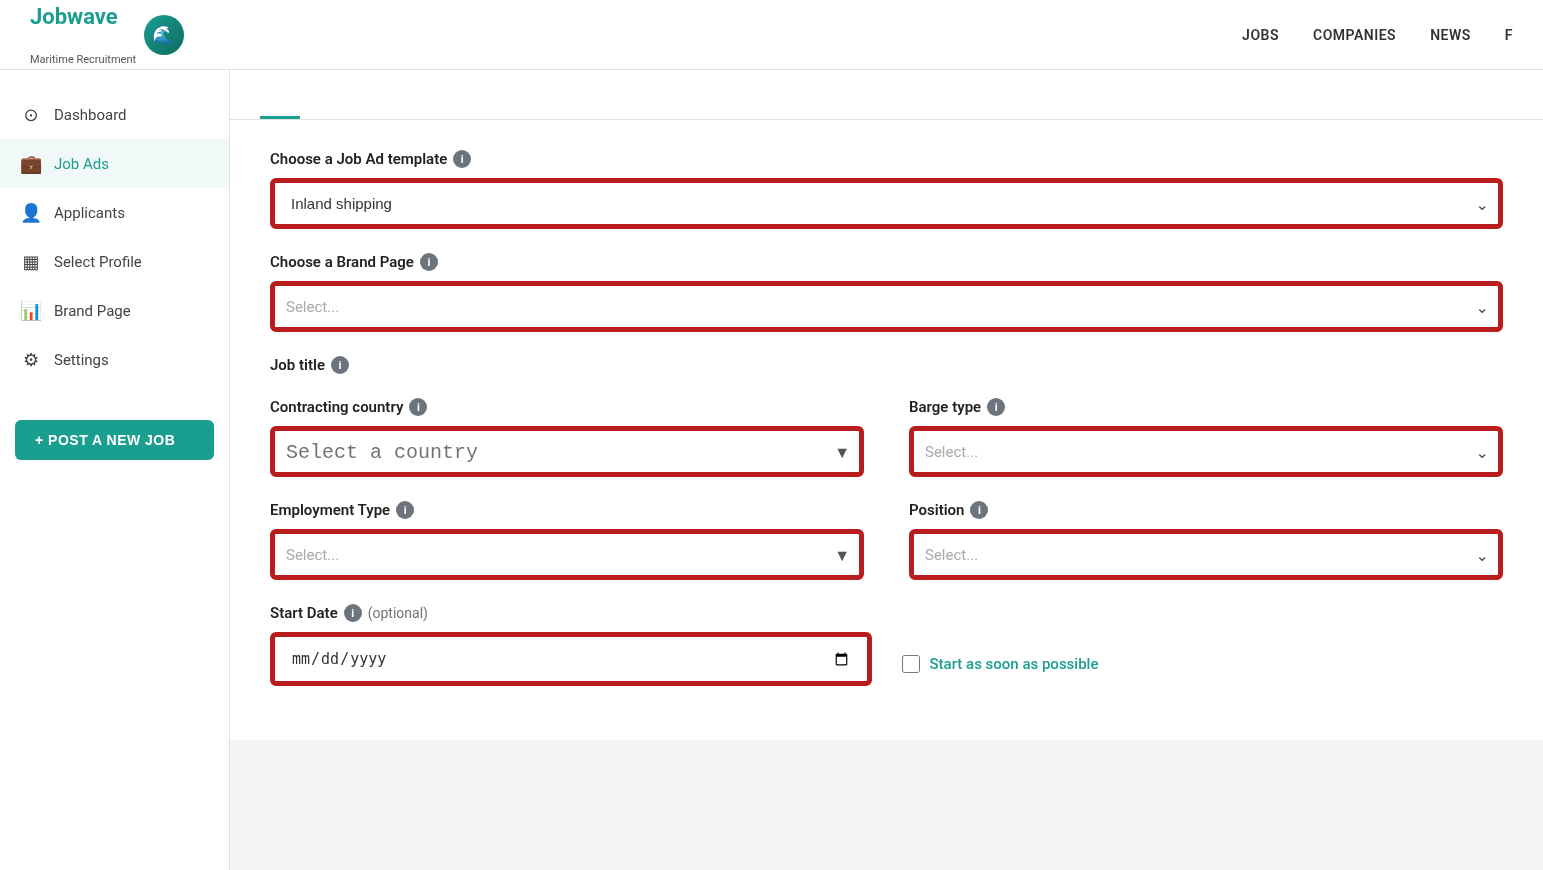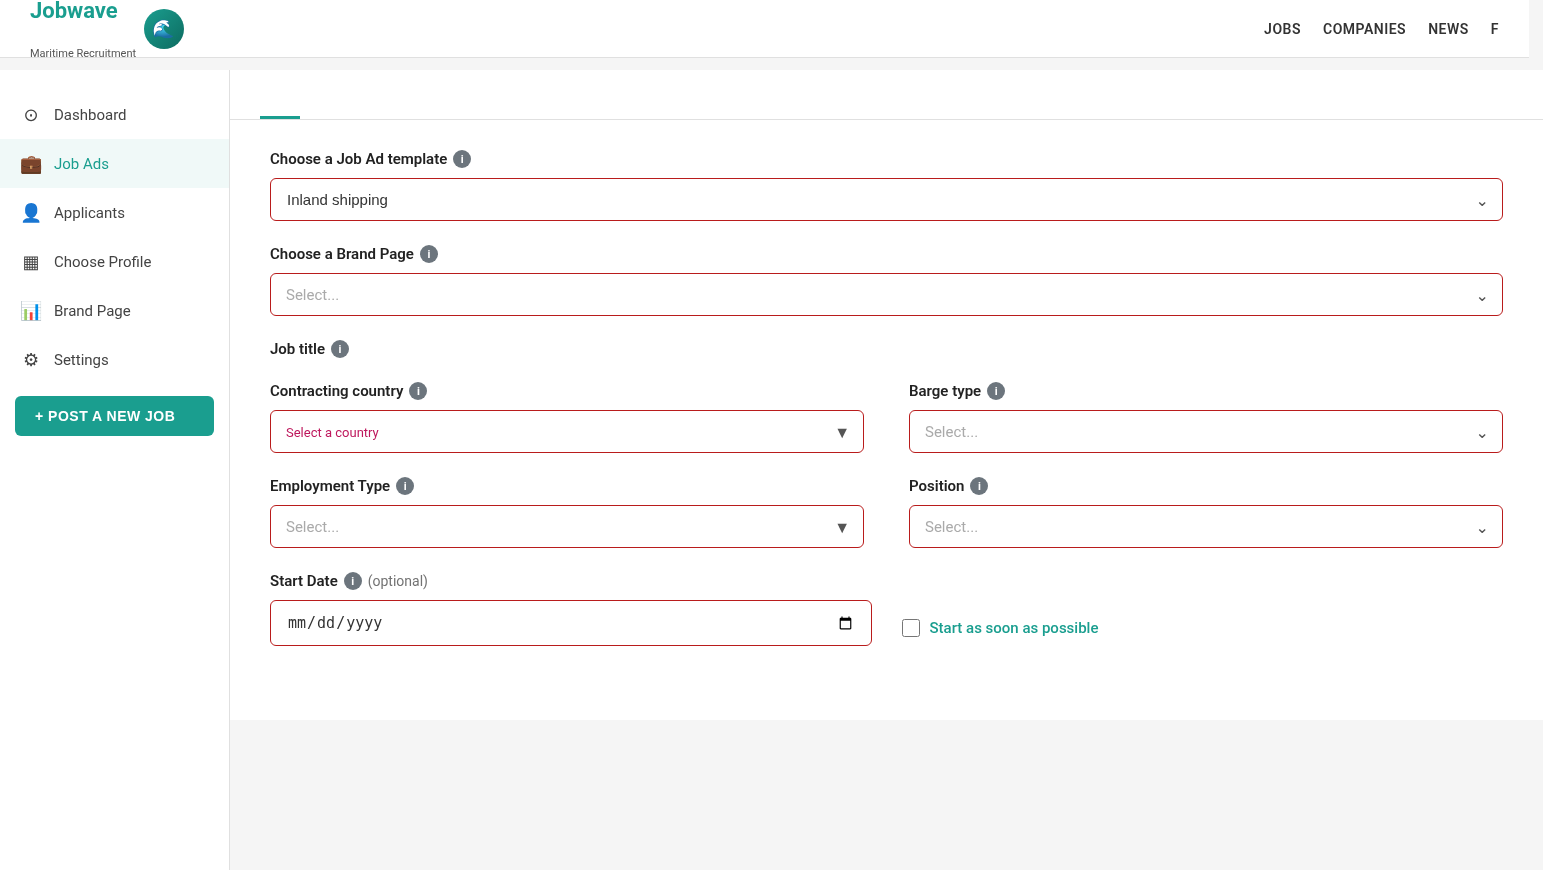--- a/index.html
+++ b/index.html
@@ -2,34 +2,34 @@
 <html><head>
   <meta charset="utf-8">
   <style>
     * { box-sizing: border-box; margin: 0; padding: 0; }
     body { font-family: -apple-system, BlinkMacSystemFont, 'Segoe UI', Roboto, sans-serif; background: #f5f5f5; color: #333; }
 
     
     .topnav {
       display: flex; align-items: center; justify-content: space-between;
       background: #fff; border-bottom: 1px solid #e0e0e0;
-      height: 58px; padding: 0 30px;
-      position: fixed; top: 0; left: 0; right: 14px; z-index: 100;
+      height: 70px; padding: 0 30px;
+      position: fixed; top: 0; left: 0; right: 0; z-index: 100;
     }
     .logo { display: flex; align-items: center; gap: 8px; }
     .logo-text { display: flex; flex-direction: column; }
     .logo-text .brand { font-size: 22px; font-weight: 700; color: #1a9e8f; }
     .logo-text .tagline { font-size: 11px; color: #555; margin-top: 24px; }
     .logo-icon {
       width: 40px; height: 40px; border-radius: 50%;
       background: linear-gradient(135deg, #1a9e8f, #0d6b60);
       display: flex; align-items: center; justify-content: center;
       color: white; font-size: 18px; font-weight: bold;
     }
-    .nav-links { display: flex; gap: 22px; align-items: center; margin-left: 44px; }
+    .nav-links { display: flex; gap: 34px; align-items: center; margin-left: 44px; }
     .nav-links a {
       text-decoration: none; font-weight: 600; font-size: 14px;
       color: #333; letter-spacing: 0.5px;
     }
 
     
     .layout { display: flex; margin-top: 70px; min-height: calc(100vh - 70px); }
 
     
     .sidebar {
@@ -39,21 +39,21 @@
     }
     .sidebar-item {
       display: flex; align-items: center; gap: 12px;
       padding: 14px 20px; cursor: pointer;
       font-size: 15px; color: #444; text-decoration: none;
     }
     .sidebar-item.active { color: #1a9e8f; background: #f0f9f8; }
     .sidebar-icon { font-size: 18px; width: 22px; text-align: center; }
 
     .post-job-btn {
-      margin: 12px 15px;
+      margin: 36px 15px;
       background: #1a9e8f; color: white;
       border: none; border-radius: 6px;
       padding: 12px 20px; font-size: 14px; font-weight: 700;
       cursor: pointer; display: flex; align-items: center; gap: 8px;
       letter-spacing: 0.5px;
     }
 
     
     .main-content {
       flex: 1; padding: 0; background: #f5f5f5; overflow-y: auto;
@@ -92,21 +92,21 @@
 
     .info-icon {
       display: inline-flex; align-items: center; justify-content: center;
       width: 18px; height: 18px; border-radius: 50%;
       background: #6c757d; color: white; font-size: 11px;
       font-weight: bold; cursor: pointer; flex-shrink: 0;
     }
 
     .form-select, .form-input {
       width: 100%; padding: 12px 16px;
-      border: 1px solid #b91c1c; border-radius: 6px;
+      border: 5px solid #b91c1c; border-radius: 6px;
       font-size: 15px; color: #333; background: #fff;
       appearance: none; -webkit-appearance: none;
       cursor: pointer; outline: none;
     }
     .form-input::placeholder { color: #aaa; }
 
     .select-wrapper {
       position: relative;
     }
     .select-wrapper .chevron {
@@ -170,21 +170,21 @@
     <a class="sidebar-item active">
       <span class="sidebar-icon">💼</span>
       <span>Job Ads</span>
     </a>
     <a class="sidebar-item">
       <span class="sidebar-icon">👤</span>
       <span>Applicants</span>
     </a>
     <a class="sidebar-item">
       <span class="sidebar-icon">▦</span>
-      <span>Choose Profile</span>
+      <span>Select Profile</span>
     </a>
     <a class="sidebar-item">
       <span class="sidebar-icon">📊</span>
       <span>Brand Page</span>
     </a>
     <a class="sidebar-item">
       <span class="sidebar-icon">⚙</span>
       <span>Settings</span>
     </a>
 
@@ -243,21 +243,21 @@
             <span>Contracting country</span>
             <span class="info-icon">i</span>
           </div>
           <div class="select-wrapper">
             <select class="form-select">
               <option value="" disabled="" selected=""></option>
               <option value="nl">Netherlands</option>
               <option value="de">Germany</option>
               <option value="be">Belgium</option>
             </select>
-            <span style="position:absolute;left:16px;top:50%;transform:translateY(-50%);color:#be185d;pointer-events:none;font-size:13px;">Select a country</span>
+            <span style="position:absolute;left:16px;top:50%;transform:translateY(-50%);color:#737373;pointer-events:none;font-size:20px;font-family:Liberation Mono, monospace;">Select a country</span>
             <span class="chevron">▼</span>
           </div>
         </div>
 
         <div class="form-section">
           <div class="form-label">
             <span>Barge type</span>
             <span class="info-icon">i</span>
           </div>
           <div class="select-wrapper">

